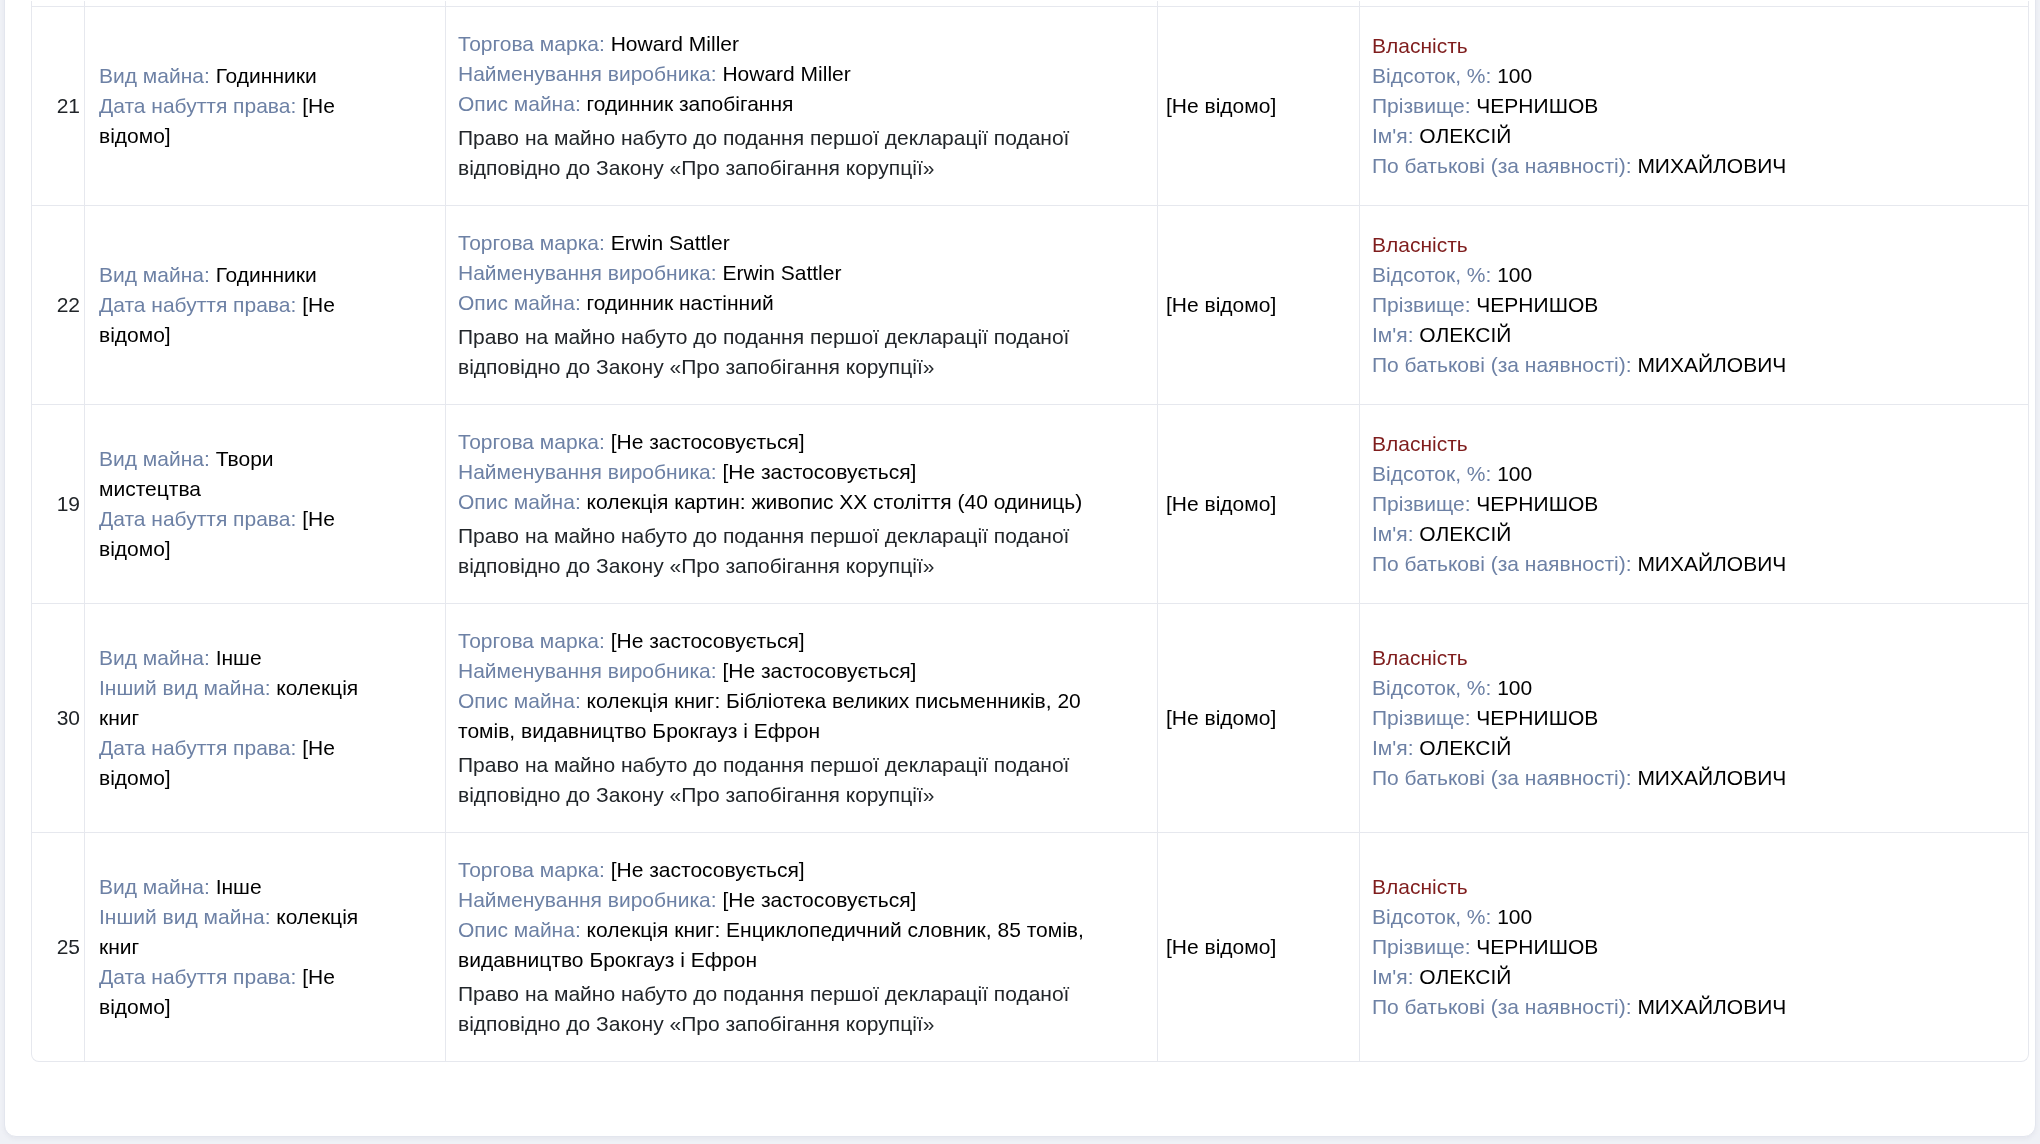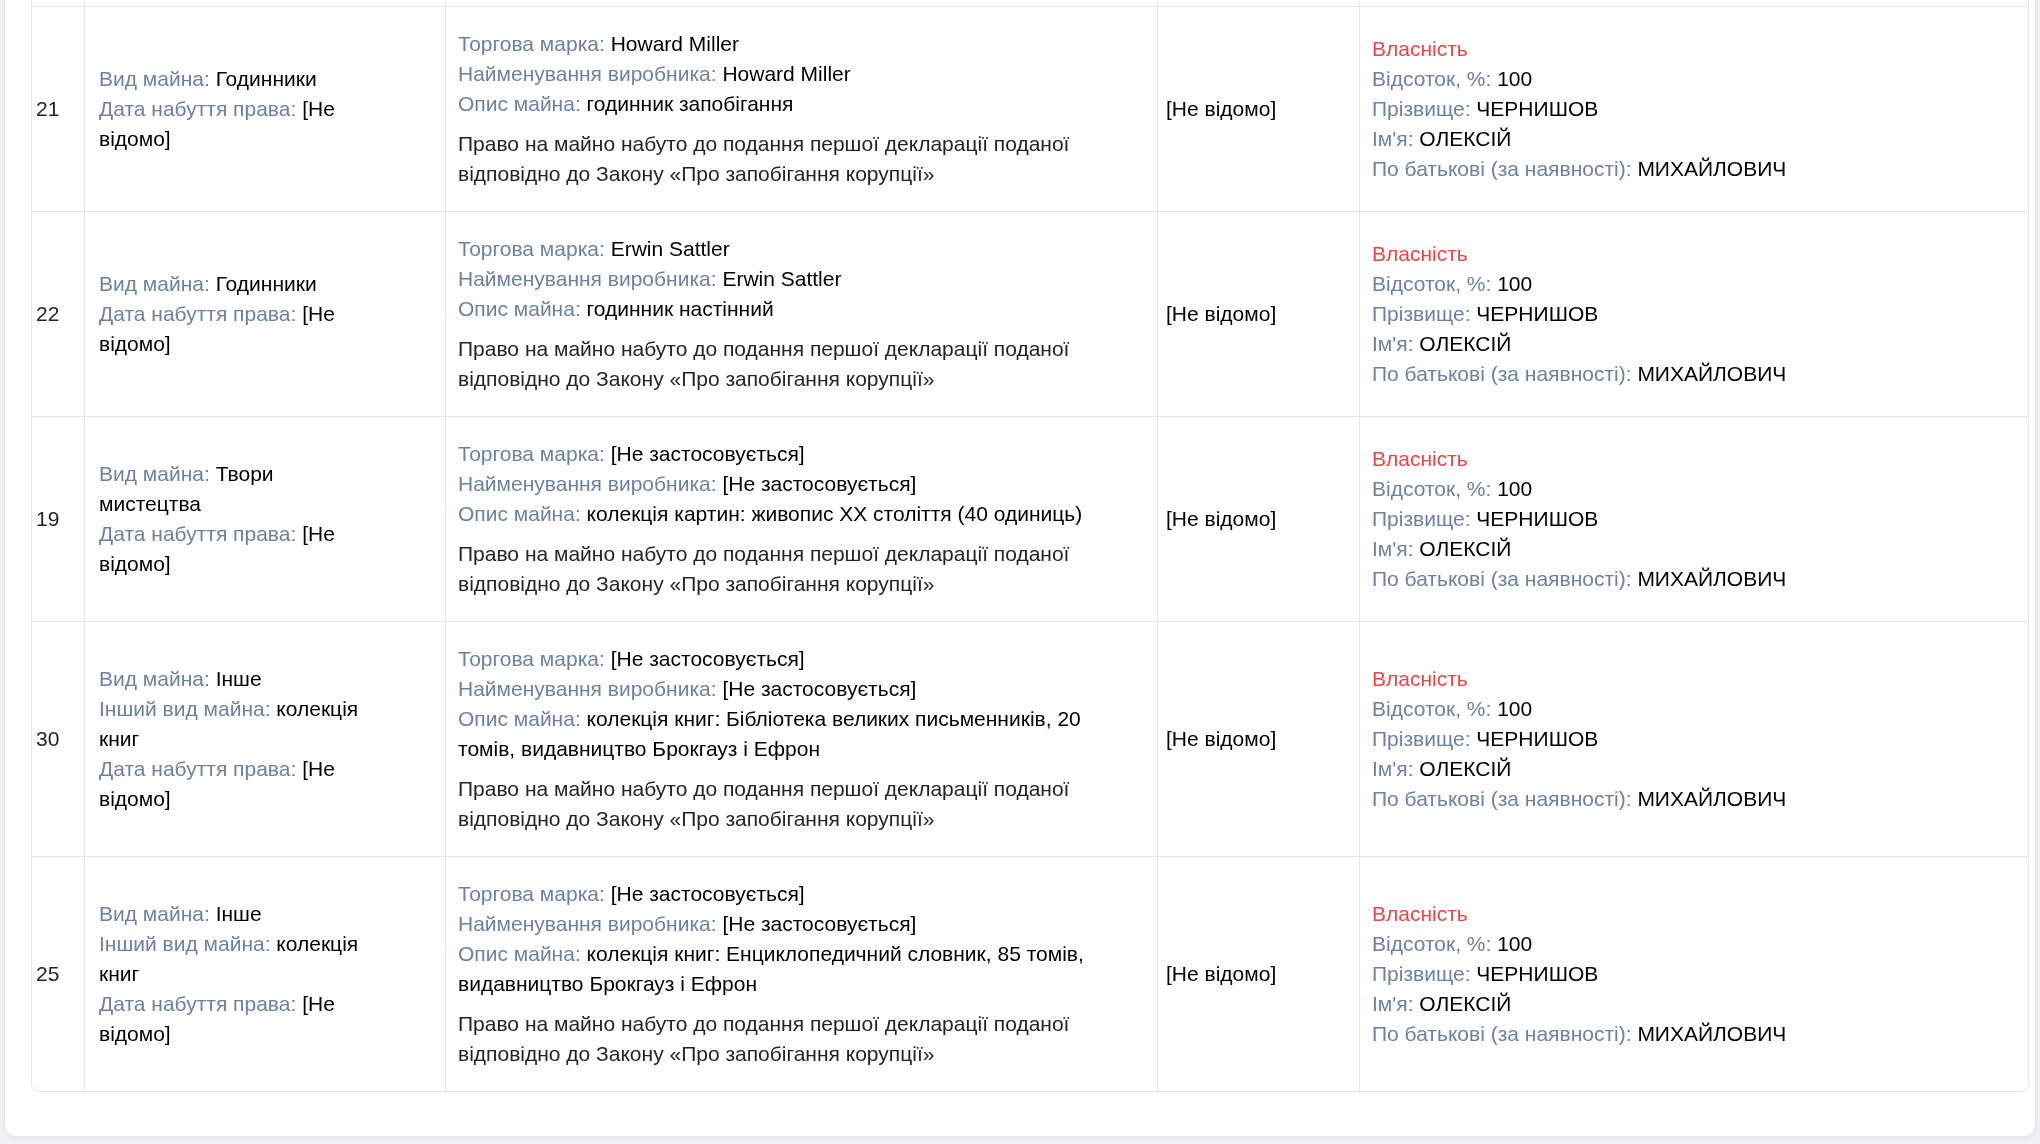--- a/index.html
+++ b/index.html
@@ -27,29 +27,29 @@
     background: #ffffff;
     border: 1.5px solid #e6e8ee;
     border-top: none;
     border-radius: 0 0 8px 8px;
   }
   .row { display: flex; align-items: stretch; }
   .row + .row { border-top: 1.5px solid #e6e8ee; }
   .row-sliver { height: 5px; }
   .cell { display: flex; align-items: center; }
   .cell + .cell { border-left: 1.5px solid #e6e8ee; }
-  .c-num    { width: 52px;  justify-content: flex-start; padding: 22px 4px; }
+  .c-num    { width: 52px;  justify-content: flex-end; padding: 22px 4px; }
   .c-type   { width: 361px; padding: 22px 74px 22px 14px; }
   .c-desc   { width: 712px; padding: 22px 30px 22px 12px; }
   .c-status { width: 202px; padding: 22px 10px 22px 8px; }
   .c-rights { flex: 1;      padding: 22px 10px 22px 12px; }
   .lbl { color: #6d81a5; }
   .val { color: #000000; }
-  .note { margin-top: 10px; color: #212529; }
-  .own { color: #ef4444; }
+  .note { margin-top: 4px; color: #212529; }
+  .own { color: #7f1d1d; }
 </style>
 </head>
 <body>
 
 <div class="card">
   <div class="decl-table">
     <div class="row row-sliver">
       <div class="cell c-num"></div>
       <div class="cell c-type"></div>
       <div class="cell c-desc"></div>

